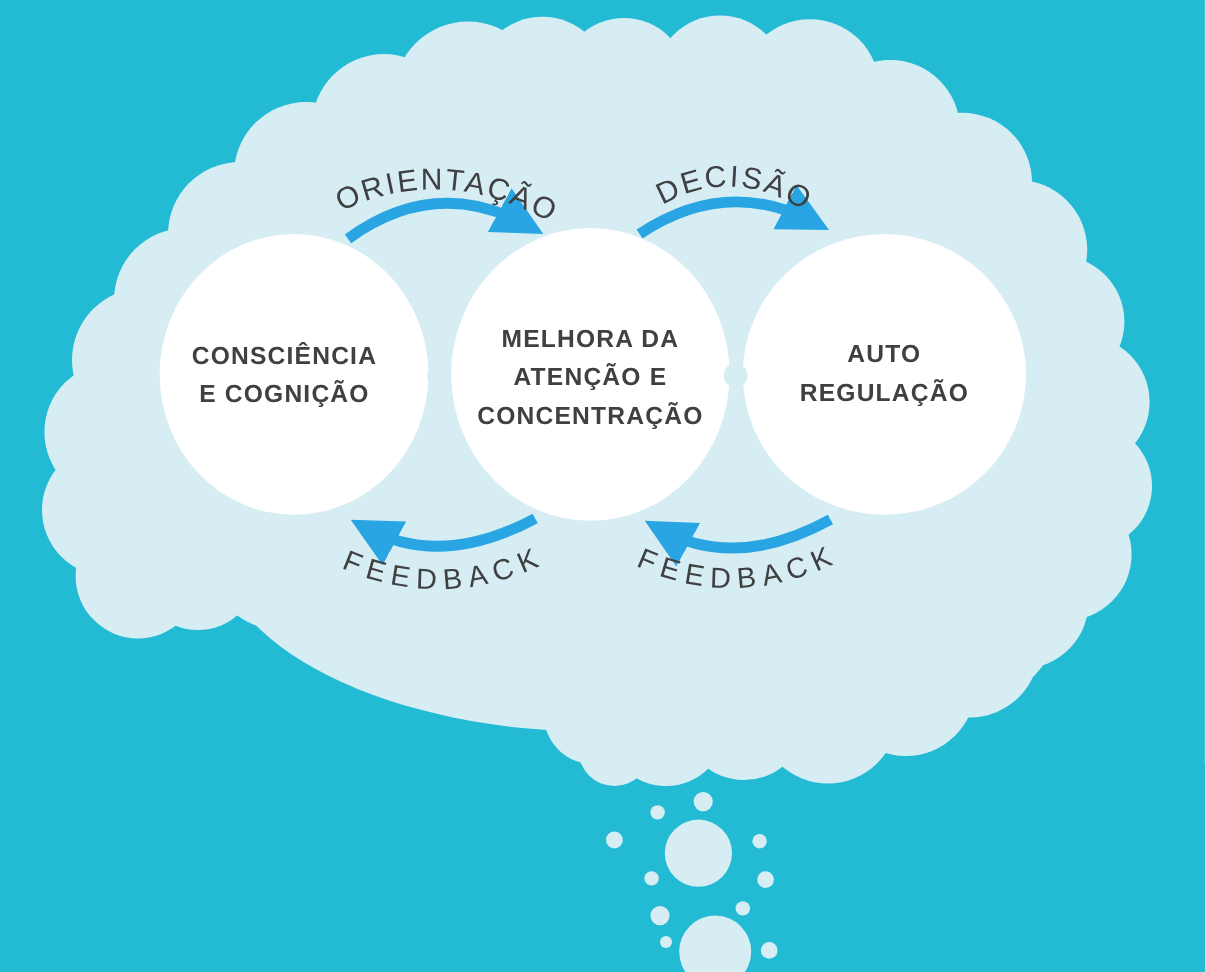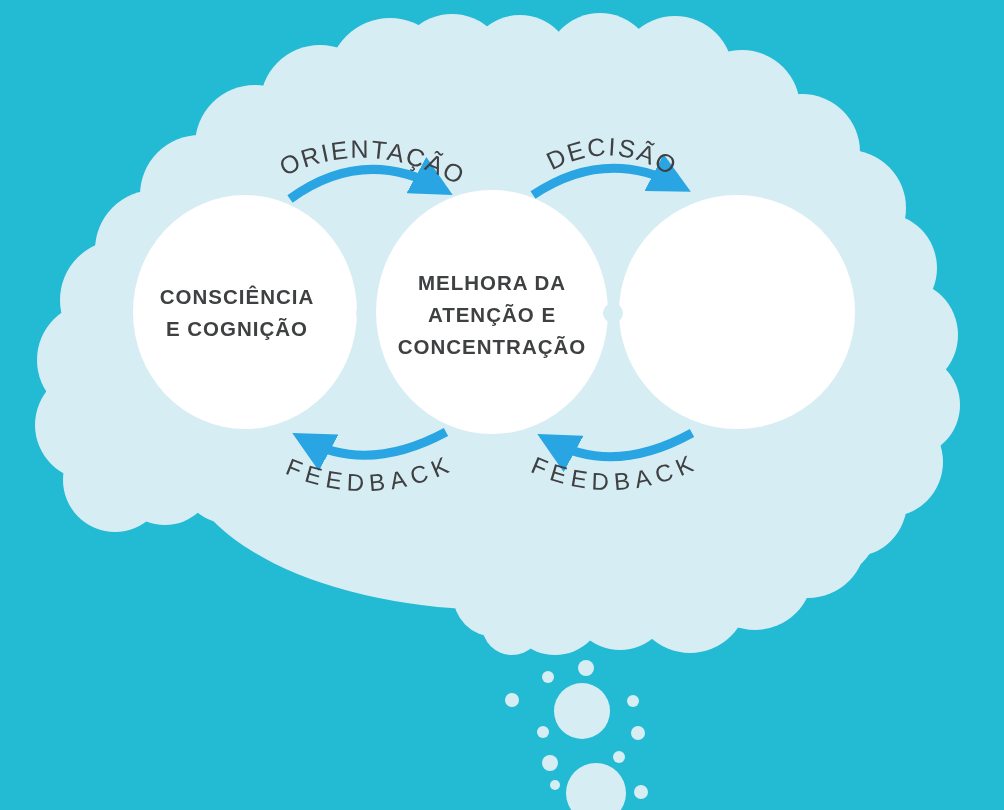--- a/index.html
+++ b/index.html
@@ -145,13 +145,15 @@
     <text class="arc-label small" letter-spacing="6">
       <textPath href="#tp-feedback-r" startOffset="50%" text-anchor="middle">FEEDBACK</textPath>
     </text>
   </svg>
 
   <div class="node-label" style="left:237px;top:313px;width:210px;">CONSCIÊNCIA
 E COGNIÇÃO</div>
   <div class="node-label" style="left:492px;top:315px;width:250px;">MELHORA DA
 ATENÇÃO E
 CONCENTRAÇÃO</div>
+  <div class="node-label" style="left:737px;top:312px;width:220px;">AUTO
+REGULAÇÃO</div>
 </div>
 
 </body></html>

